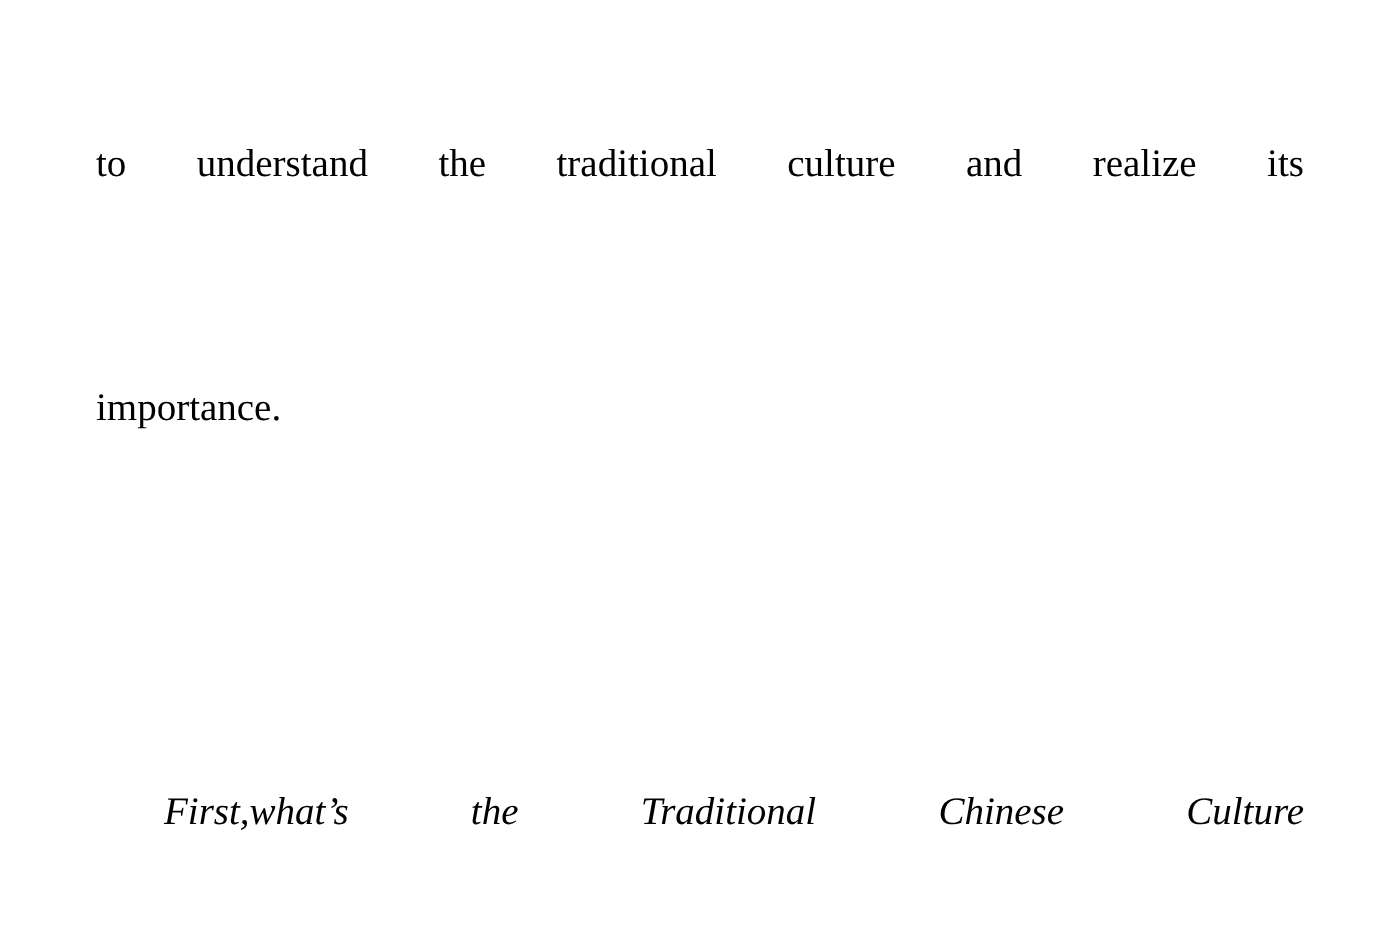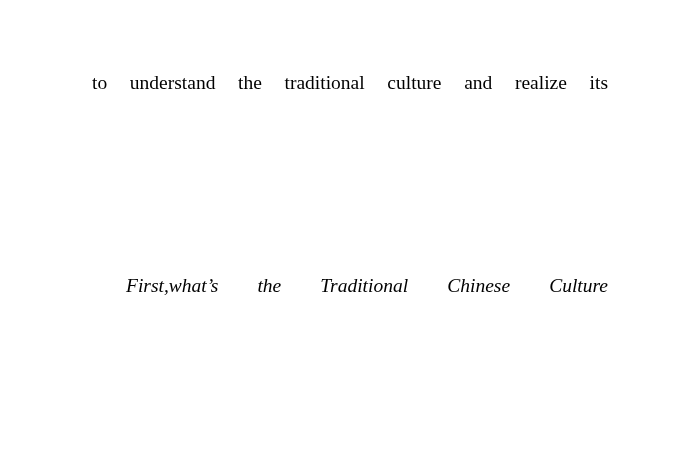--- a/index.html
+++ b/index.html
@@ -12,21 +12,21 @@
     background: #ffffff;
     font-family: "Liberation Serif", serif;
     overflow: hidden;
   }
   .page {
     position: relative;
     width: 700px;
     height: 470px;
     background: #ffffff;
     box-sizing: border-box;
-    padding: 0 92px;
+    padding: 0 48px;
     overflow: hidden;
   }
   .doc-body {
     position: relative;
     top: -18px;
   }
   p.para {
     margin: 0;
     color: #000000;
     font-size: 19.5px;
@@ -52,20 +52,21 @@
   }
 </style>
 </head>
 <body>
 
 <div class="page">
   <div class="doc-body">
 
     <p class="para">
       <span class="line">to understand the traditional culture and realize its</span>
+      <span class="line last">importance.</span>
     </p>
 
     <p class="para">
       <span class="line indent">First,what’s the Traditional Chinese Culture</span>
       
       
       
       
       
       

